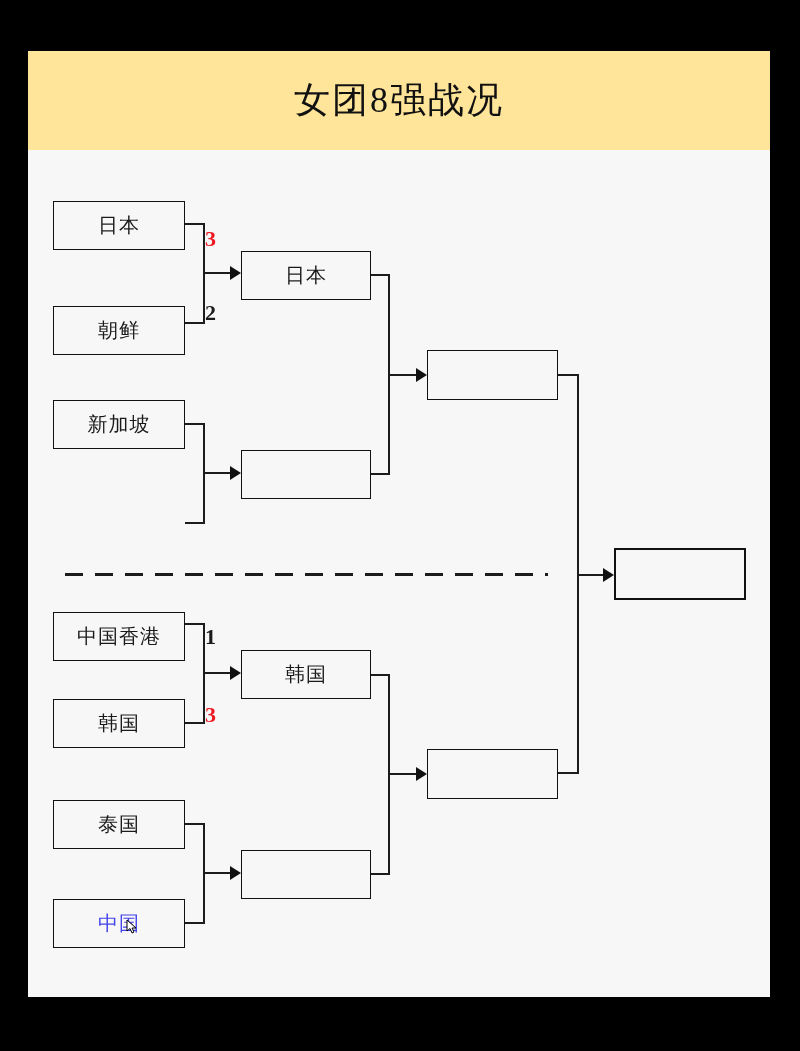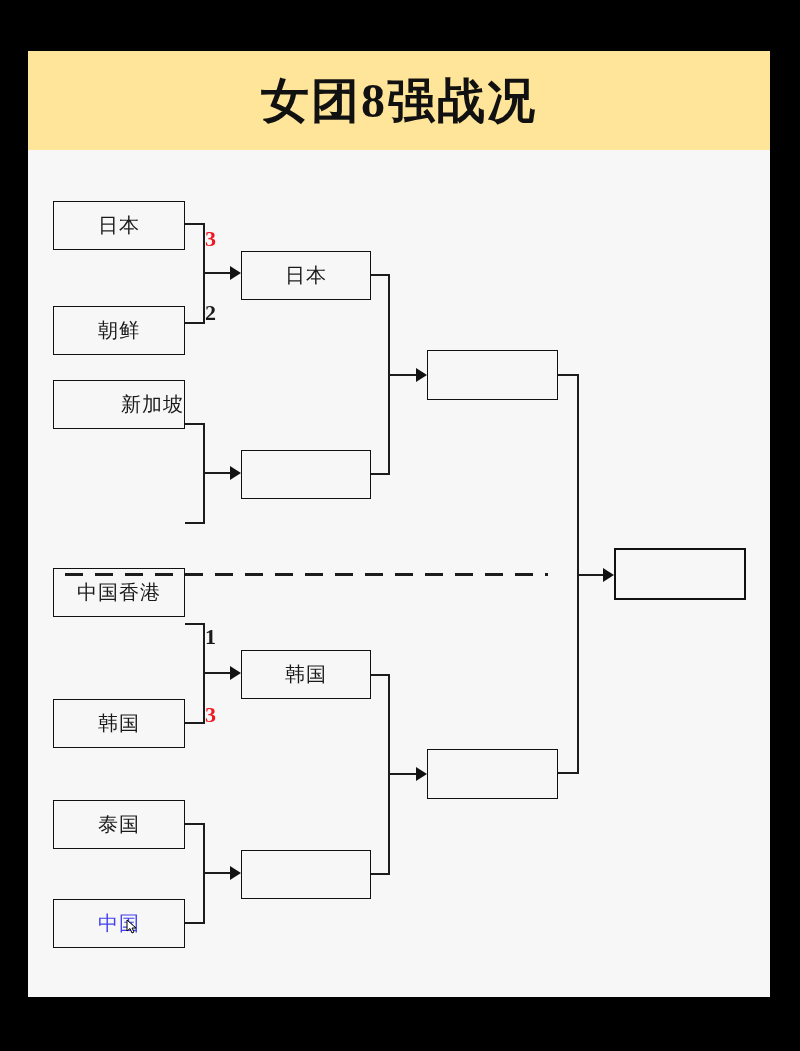--- a/index.html
+++ b/index.html
@@ -10,21 +10,21 @@
     font-family:"Liberation Serif","DejaVu Serif",serif;
     overflow:hidden;
   }
   #page{position:absolute;left:0;top:0;width:800px;height:1051px;}
   .header-band{
     position:absolute;left:28px;top:51px;width:742px;height:99px;
     background:#FFE599;
     display:flex;align-items:center;justify-content:center;
   }
   .page-title{
-    font-size:48px;font-weight:bold;color:#111111;letter-spacing:2px;
+    font-size:36px;font-weight:normal;color:#111111;letter-spacing:2px;
   }
   .content{
     position:absolute;left:28px;top:150px;width:742px;height:847px;
     background:#F7F7F7;
   }
   .tbox{
     position:absolute;
     background:#F7F7F7;
     border:1.5px solid #111111;
     box-sizing:border-box;
@@ -68,24 +68,24 @@
   </div>
 
   <div class="content"></div>
 
   <div class="tbox qf" style="top:201px;">
     <span>日本</span>
   </div>
   <div class="tbox qf" style="top:306px;">
     <span>朝鲜</span>
   </div>
-  <div class="tbox qf" style="top:380px;justify-content:flex-end;">
+  <div class="tbox qf" style="top:400px;">
     <span>新加坡</span>
   </div>
-  <div class="tbox qf" style="top:568px;font-family:Liberation Mono, monospace;">
+  <div class="tbox qf" style="top:612px;font-family:Liberation Mono, monospace;">
     <span>中国香港</span>
   </div>
   <div class="tbox qf" style="top:699px;">
     <span>韩国</span>
   </div>
   <div class="tbox qf" style="top:800px;">
     <span>泰国</span>
   </div>
   <div class="tbox qf" style="top:899px;">
     <span class="china">中国</span>

